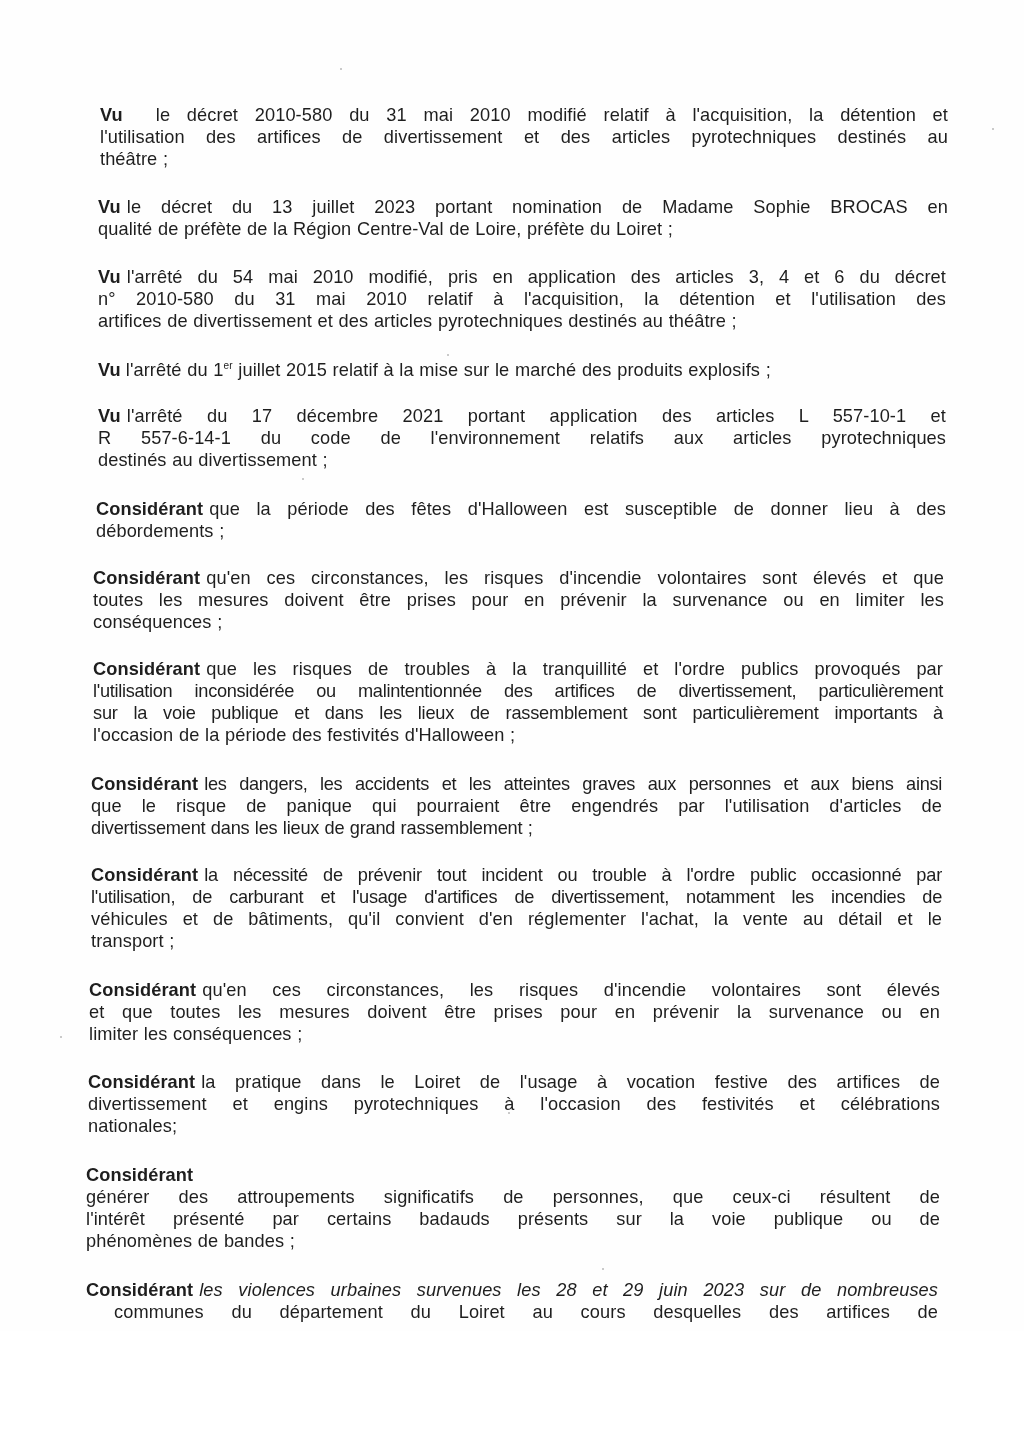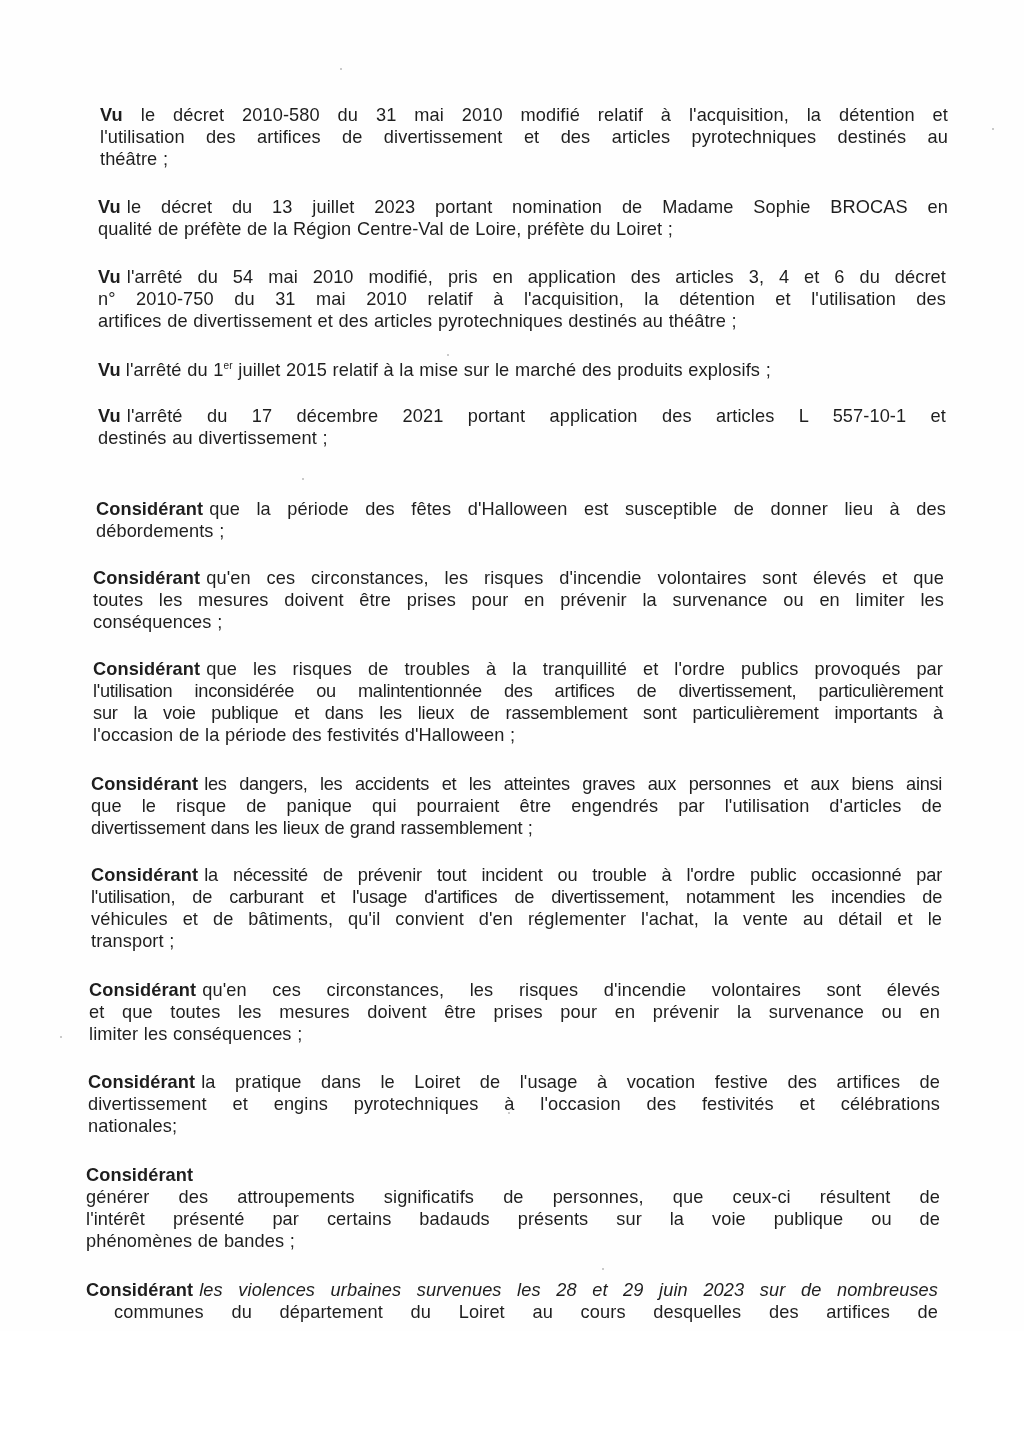--- a/index.html
+++ b/index.html
@@ -58,42 +58,43 @@
       background: #b8b8b8;
       border-radius: 50%;
     }
   </style>
 </head>
 <body>
 
 <div class="page">
 
   <div class="para" style="left:100px; top:104px; width:848px;">
-    <div class="jline"><span class="kw">Vu</span><span style="flex:1; padding-left:18px; text-align:justify; text-align-last:justify;">le décret 2010-580 du 31 mai 2010 modifié relatif à l'acquisition, la détention et</span></div>
+    <div class="jline"><span class="kw">Vu</span><span style="flex:1; padding-left:3px; text-align:justify; text-align-last:justify;margin-left:30px;">le décret 2010-580 du 31 mai 2010 modifié relatif à l'acquisition, la détention et</span></div>
     <div class="jline"><span style="flex:1; text-align:justify; text-align-last:justify;">l'utilisation des artifices de divertissement et des articles pyrotechniques destinés au</span></div>
     <div class="jline last"><span>théâtre ;</span></div>
   </div>
 
   <div class="para" style="left:98px; top:196px; width:850px;">
     <div class="jline"><span class="kw">Vu</span><span style="flex:1; padding-left:6px; text-align:justify; text-align-last:justify;">le décret du 13 juillet 2023 portant nomination de Madame Sophie BROCAS en</span></div>
     <div class="jline last"><span>qualité de préfète de la Région Centre-Val de Loire, préfète du Loiret ;</span></div>
   </div>
 
   <div class="para" style="left:98px; top:266px; width:848px;">
     <div class="jline"><span class="kw">Vu</span><span style="flex:1; padding-left:6px; text-align:justify; text-align-last:justify;">l'arrêté du 54 mai 2010 modifié, pris en application des articles 3, 4 et 6 du décret</span></div>
-    <div class="jline"><span style="flex:1; text-align:justify; text-align-last:justify;">n° 2010-750 du 31 mai 2010 relatif à l'acquisition, la détention et l'utilisation des</span></div>
+    <div class="jline"><span style="flex:1; text-align:justify; text-align-last:justify;">n° 2010-580 du 31 mai 2010 relatif à l'acquisition, la détention et l'utilisation des</span></div>
     <div class="jline last"><span>artifices de divertissement et des articles pyrotechniques destinés au théâtre ;</span></div>
   </div>
 
   <div class="para" style="left:98px; top:359px; width:848px;">
     <div class="jline last"><span class="kw">Vu</span><span><span>l'arrêté du 1</span><sup>er</sup><span> juillet 2015 relatif à la mise sur le marché des produits explosifs ;</span></span></div>
   </div>
 
   <div class="para" style="left:98px; top:405px; width:848px;">
     <div class="jline"><span class="kw">Vu</span><span style="flex:1; padding-left:6px; text-align:justify; text-align-last:justify;">l'arrêté du 17 décembre 2021 portant application des articles L 557-10-1 et</span></div>
+    <div class="jline"><span style="flex:1; text-align:justify; text-align-last:justify;">R 557-6-14-1 du code de l'environnement relatifs aux articles pyrotechniques</span></div>
     <div class="jline last"><span>destinés au divertissement ;</span></div>
   </div>
 
   <div class="para" style="left:96px; top:498px; width:850px;">
     <div class="jline"><span class="kw">Considérant</span><span style="flex:1; padding-left:6px; text-align:justify; text-align-last:justify;">que la période des fêtes d'Halloween est susceptible de donner lieu à des</span></div>
     <div class="jline last"><span>débordements ;</span></div>
   </div>
 
   <div class="para" style="left:93px; top:567px; width:851px;">
     <div class="jline"><span class="kw">Considérant</span><span style="flex:1; padding-left:6px; text-align:justify; text-align-last:justify;">qu'en ces circonstances, les risques d'incendie volontaires sont élevés et que</span></div>

